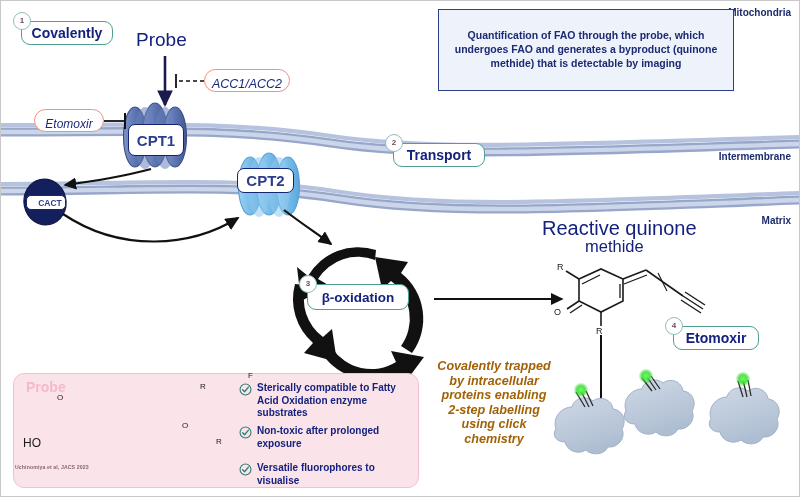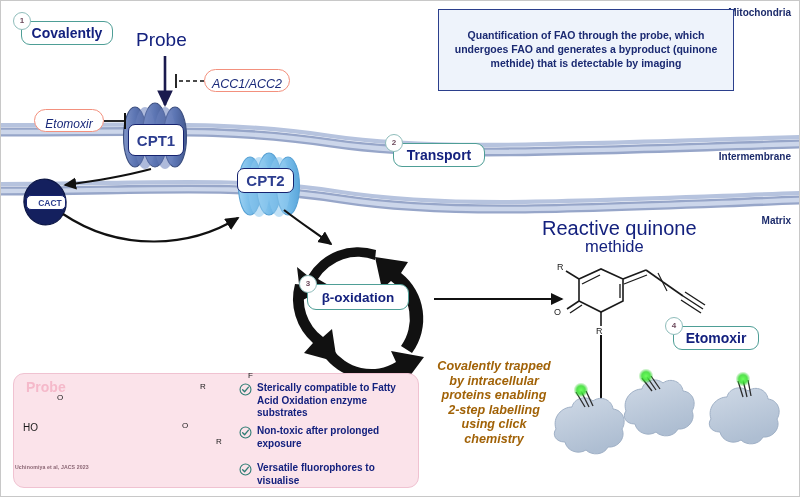--- a/index.html
+++ b/index.html
@@ -309,21 +309,21 @@
   <div class="chem" style="left:556px;top:261px;">R</div>
   <div class="chem" style="left:553px;top:306px;">O</div>
   <div class="chem" style="left:595px;top:325px;">R</div>
 
   <div id="covalent-caption">Covalently trapped by intracellular proteins enabling 2-step labelling using click chemistry</div>
 
   <div id="probe-card">
     <div id="probe-title">Probe</div>
   </div>
 
-  <div class="chem" style="left:22px;top:421px;font-size:10px;">HO</div>
+  <div class="chem" style="left:22px;top:435px;font-size:12px;">HO</div>
   <div class="chem" style="left:56px;top:392px;font-size:8px;">O</div>
   <div class="chem" style="left:181px;top:420px;font-size:8px;">O</div>
   <div class="chem" style="left:199px;top:381px;font-size:8px;">R</div>
   <div class="chem" style="left:215px;top:436px;font-size:8px;">R</div>
   <div class="chem" style="left:247px;top:370px;font-size:8px;">F</div>
 
   <div id="probe-cite">Uchinomiya et al, JACS 2023</div>
 
   <div class="bullet" style="left:238px;top:381px;">
     <svg class="chk" viewBox="0 0 20 20">

